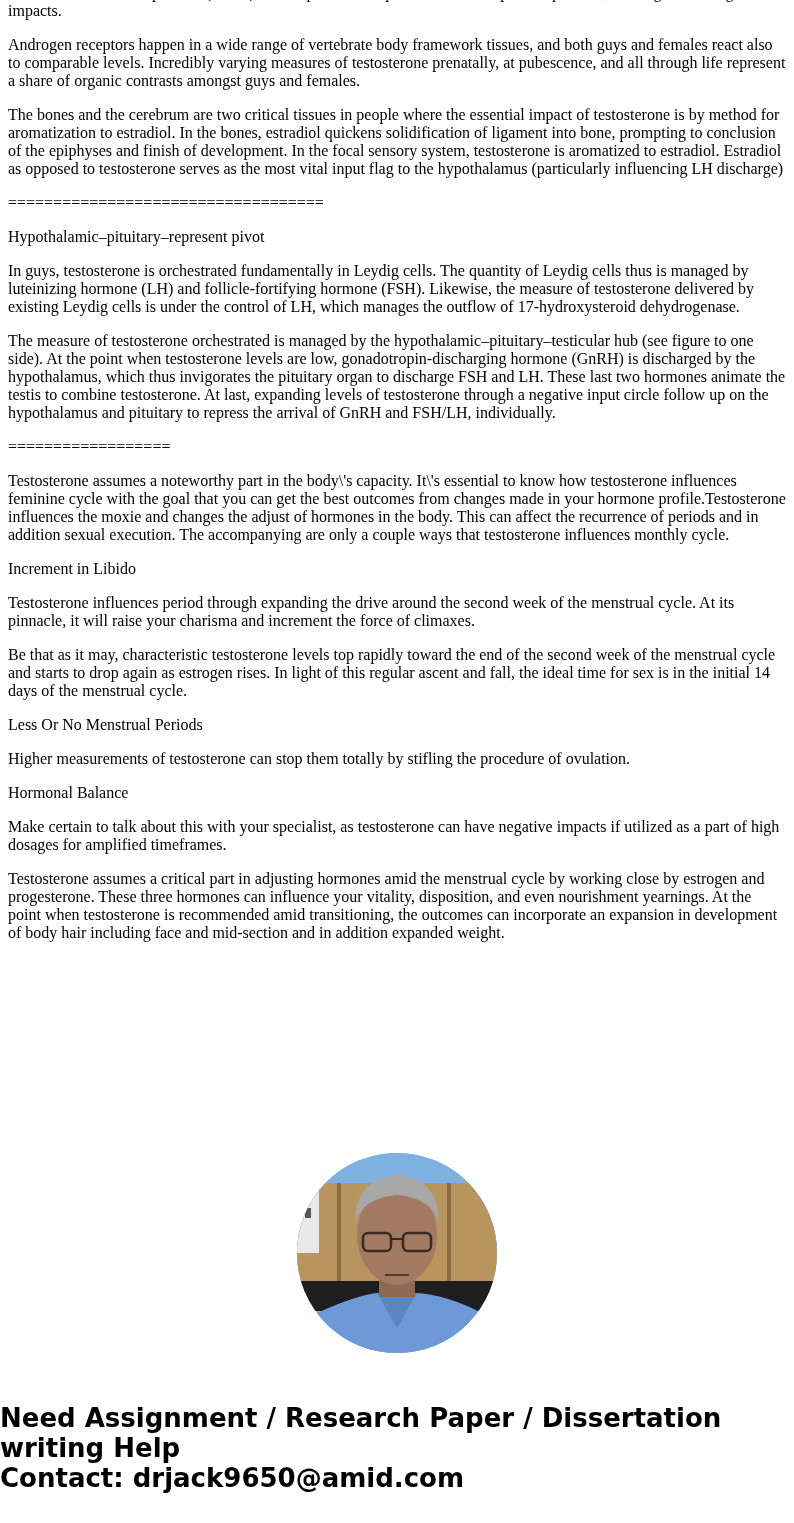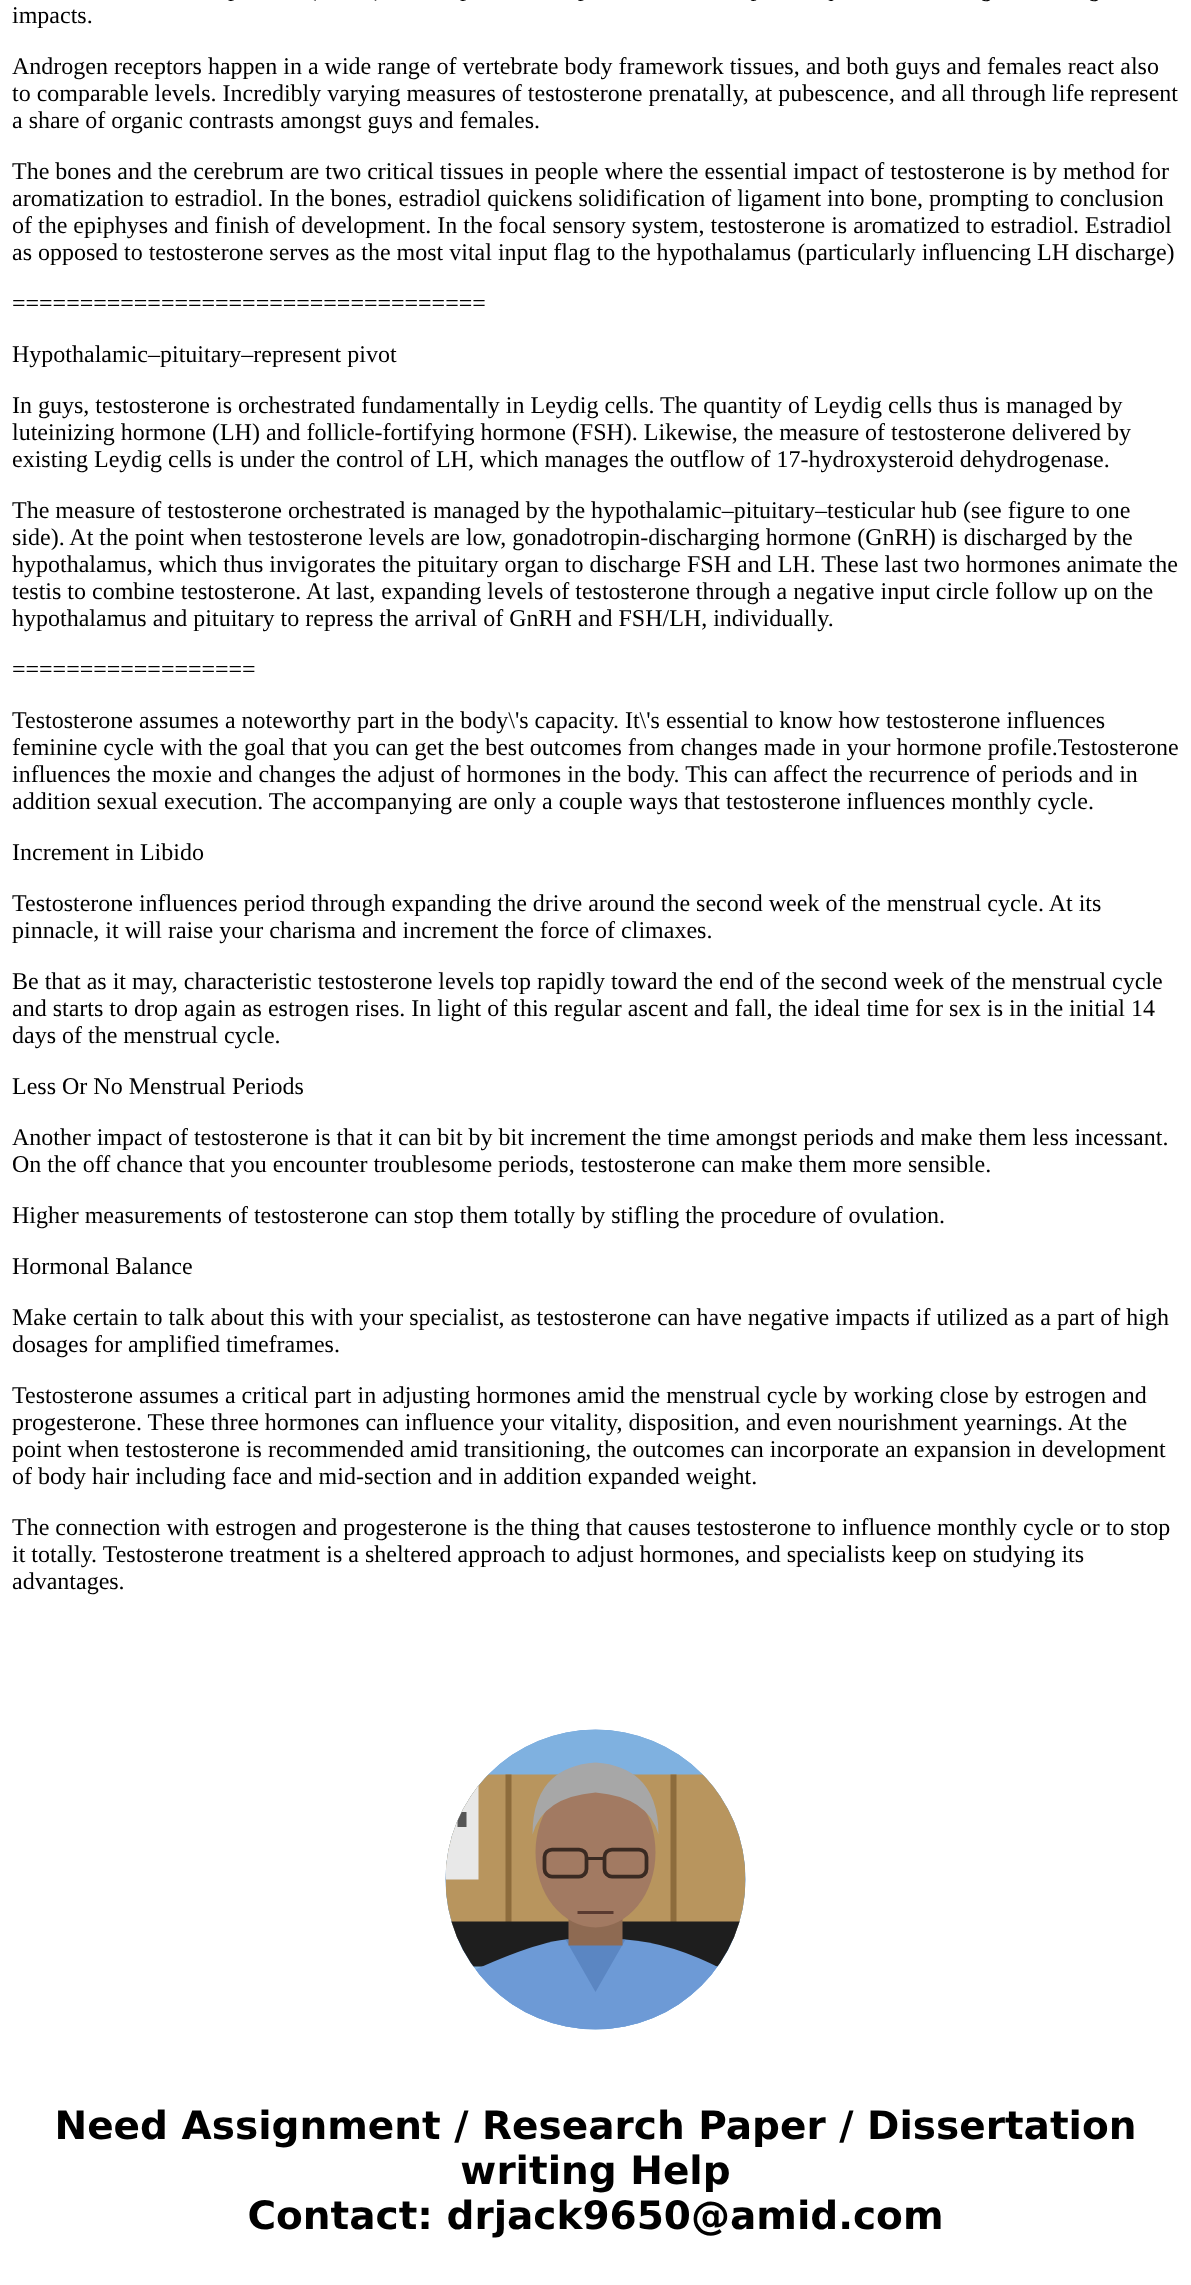--- a/index.html
+++ b/index.html
@@ -31,21 +31,21 @@
     border-radius: 50%;
     overflow: hidden;
     background: #6fa0d8;
   }
   .avatar svg { display: block; }
   .cta {
     position: absolute;
     left: 0;
     width: 794px;
     top: 1403px;
-    text-align: center;
+    text-align: left;
     font-family: "DejaVu Sans", sans-serif;
     font-weight: bold;
     font-size: 26px;
     line-height: 30px;
   }
   .cta div { margin: 0; }
 </style>
 </head>
 <body>
 
@@ -56,26 +56,24 @@
   <p>===================================</p>
   <p>Hypothalamic–pituitary–represent pivot</p>
   <p>In guys, testosterone is orchestrated fundamentally in Leydig cells. The quantity of Leydig cells thus is managed by luteinizing hormone (LH) and follicle-fortifying hormone (FSH). Likewise, the measure of testosterone delivered by existing Leydig cells is under the control of LH, which manages the outflow of 17-hydroxysteroid dehydrogenase.</p>
   <p>The measure of testosterone orchestrated is managed by the hypothalamic–pituitary–testicular hub (see figure to one side). At the point when testosterone levels are low, gonadotropin-discharging hormone (GnRH) is discharged by the hypothalamus, which thus invigorates the pituitary organ to discharge FSH and LH. These last two hormones animate the testis to combine testosterone. At last, expanding levels of testosterone through a negative input circle follow up on the hypothalamus and pituitary to repress the arrival of GnRH and FSH/LH, individually.</p>
   <p>==================</p>
   <p>Testosterone assumes a noteworthy part in the body\'s capacity. It\'s essential to know how testosterone influences feminine cycle with the goal that you can get the best outcomes from changes made in your hormone profile.Testosterone influences the moxie and changes the adjust of hormones in the body. This can affect the recurrence of periods and in addition sexual execution. The accompanying are only a couple ways that testosterone influences monthly cycle.</p>
   <p>Increment in Libido</p>
   <p>Testosterone influences period through expanding the drive around the second week of the menstrual cycle. At its pinnacle, it will raise your charisma and increment the force of climaxes.</p>
   <p>Be that as it may, characteristic testosterone levels top rapidly toward the end of the second week of the menstrual cycle and starts to drop again as estrogen rises. In light of this regular ascent and fall, the ideal time for sex is in the initial 14 days of the menstrual cycle.</p>
   <p>Less Or No Menstrual Periods</p>
-  <p>Another impact of testosterone is that it can bit by bit increment the time amongst periods and make them less incessant. On the off chance that you encounter troublesome periods, testosterone can make them more sensible.</p>
   <p>Higher measurements of testosterone can stop them totally by stifling the procedure of ovulation.</p>
   <p>Hormonal Balance</p>
   <p>Make certain to talk about this with your specialist, as testosterone can have negative impacts if utilized as a part of high dosages for amplified timeframes.</p>
   <p>Testosterone assumes a critical part in adjusting hormones amid the menstrual cycle by working close by estrogen and progesterone. These three hormones can influence your vitality, disposition, and even nourishment yearnings. At the point when testosterone is recommended amid transitioning, the outcomes can incorporate an expansion in development of body hair including face and mid-section and in addition expanded weight.</p>
-  <p>The connection with estrogen and progesterone is the thing that causes testosterone to influence monthly cycle or to stop it totally. Testosterone treatment is a sheltered approach to adjust hormones, and specialists keep on studying its advantages.</p>
 </div>
 
 <div class="avatar">
   <svg width="200" height="200" viewBox="0 0 200 200" xmlns="http://www.w3.org/2000/svg">
 
     <rect x="0" y="0" width="200" height="200" fill="#7fb1e0"></rect>
 
     <rect x="0" y="30" width="200" height="110" fill="#b8955e"></rect>
     <rect x="0" y="30" width="22" height="70" fill="#e8e8e8"></rect>
     <rect x="8" y="55" width="6" height="10" fill="#555"></rect>

